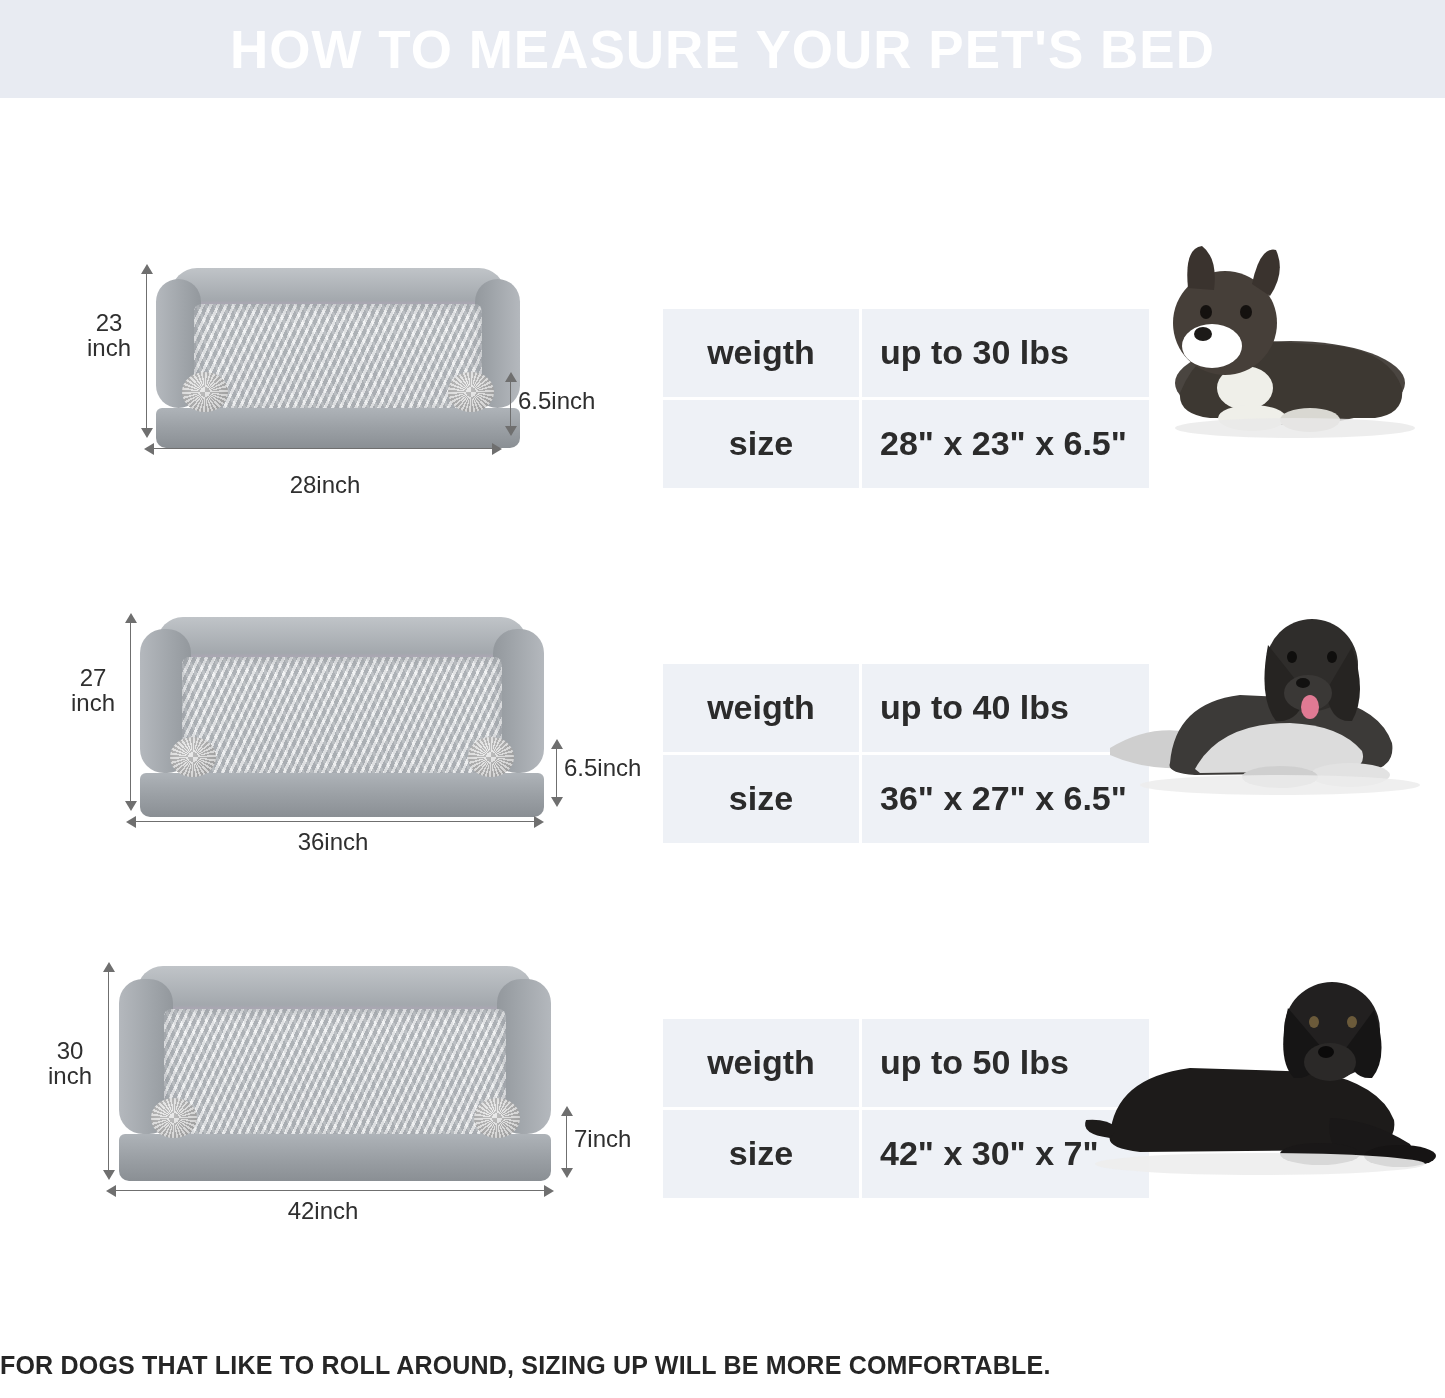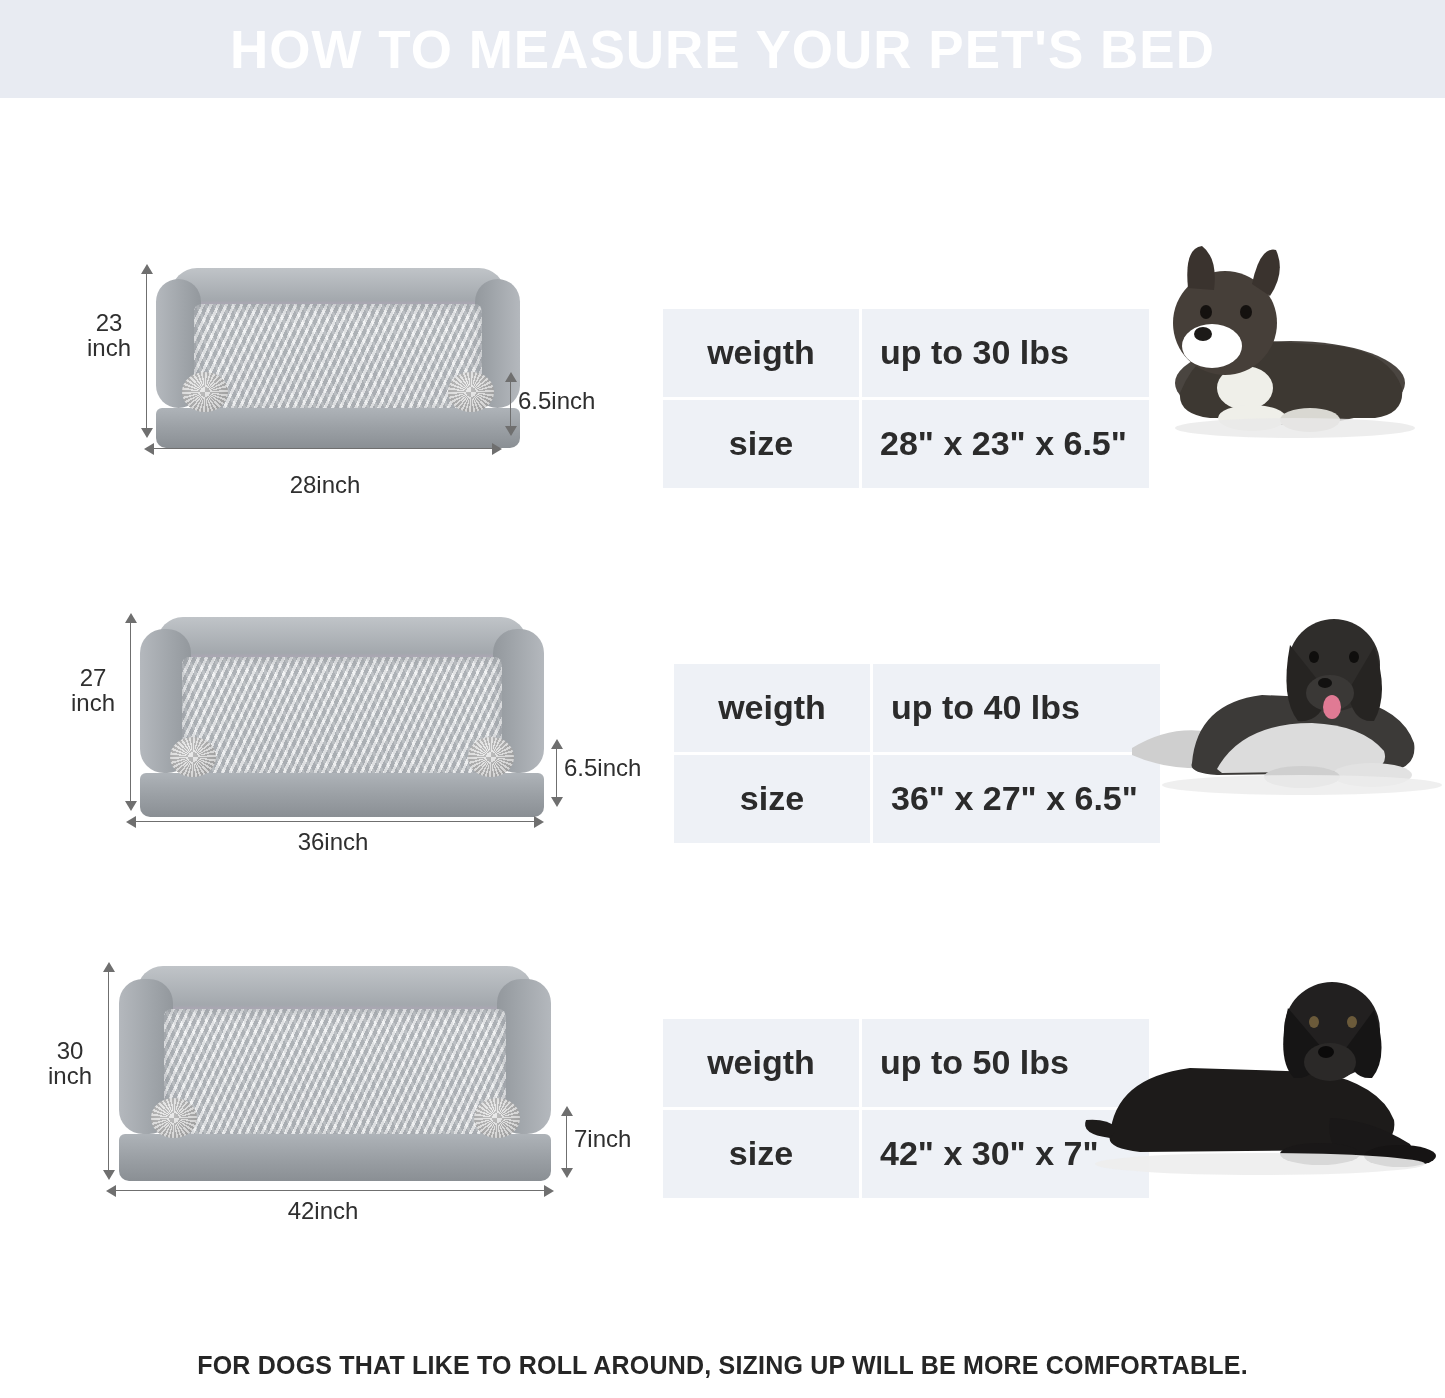--- a/index.html
+++ b/index.html
@@ -35,21 +35,21 @@
   
   .rows {
   }
   .row {
     position: relative;
     height: 320px;
     display: flex;
     align-items: center;
   }
   .row-1 { margin-top: 140px; }
-  .row-2 { margin-top: 35px; gap: 11px; }
+  .row-2 { margin-top: 35px; }
   .row-3 { margin-top: 35px; }
 
   
   .bed-area {
     position: relative;
     width: 650px;
     height: 300px;
     flex: 0 0 650px;
   }
   .bed-wrap {
@@ -201,21 +201,21 @@
   .dog {
     position: absolute;
   }
 
   
   .footer {
     position: absolute;
     left: 0;
     right: 0;
     bottom: 18px;
-    text-align: center;
+    text-align: left;
     font-size: 25px;
     font-weight: bold;
     color: #262626;
     letter-spacing: 0.2px;
   }
 </style>
 </head>
 <body>
 
 <div class="header">

